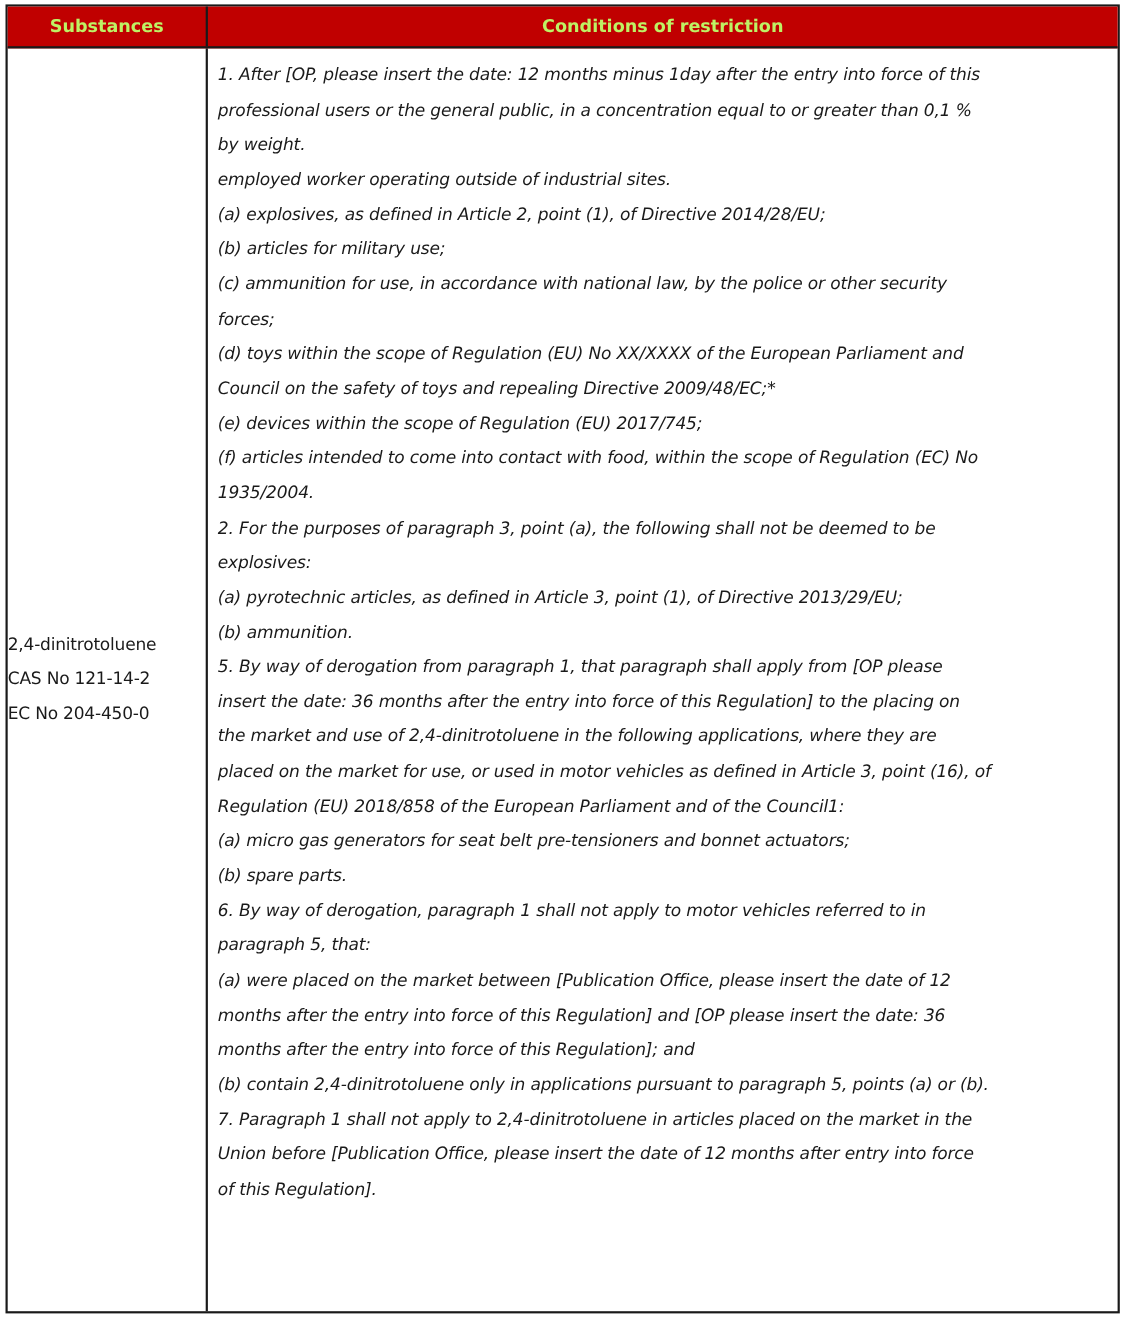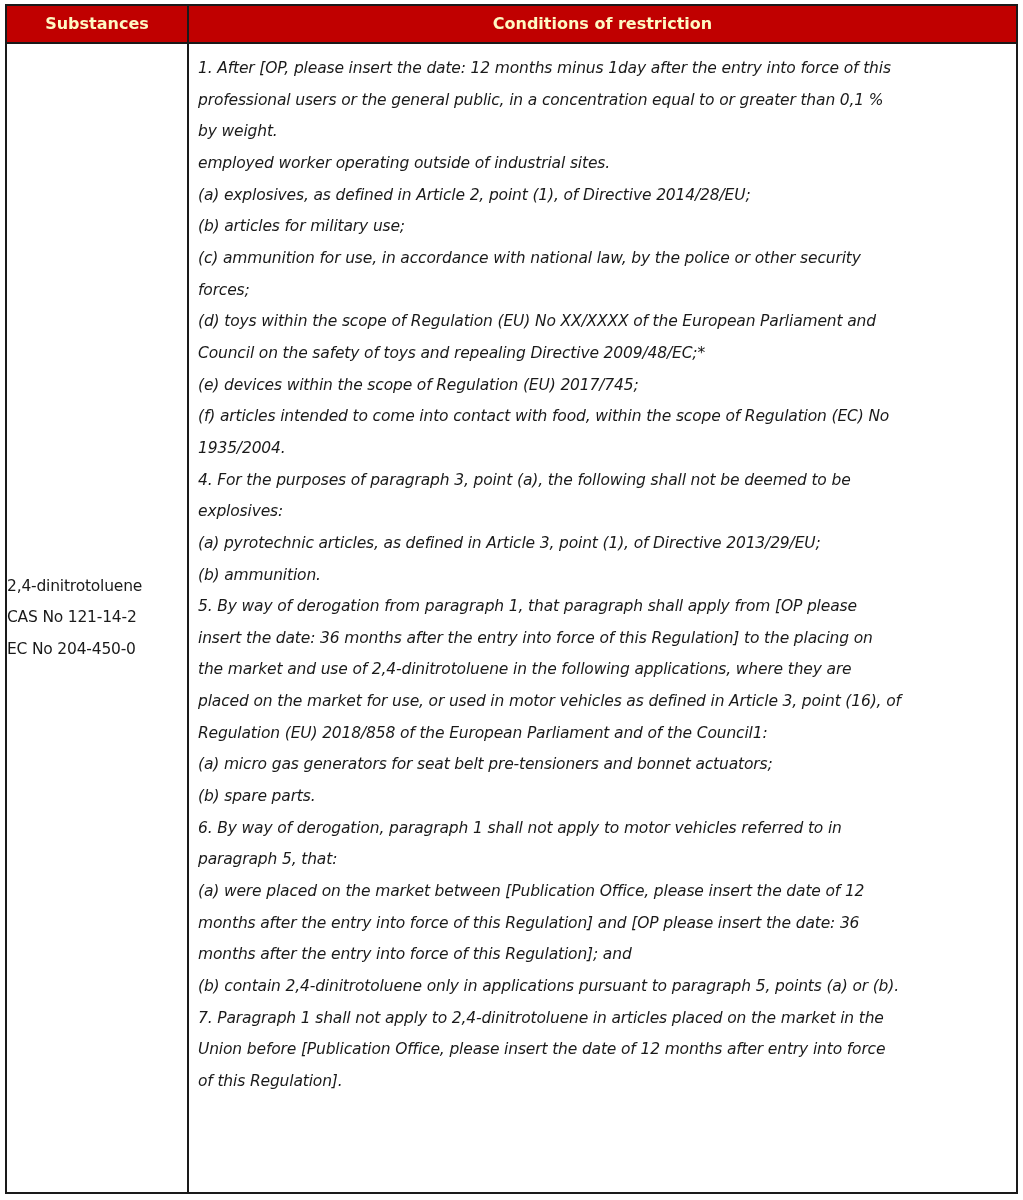--- a/index.html
+++ b/index.html
@@ -3,21 +3,21 @@
 <meta charset="utf-8">
 <style>
   html, body { margin: 0; padding: 0; background: #ffffff; }
   body { width: 1023px; height: 1200px; position: relative; overflow: hidden;
          font-family: "DejaVu Sans", sans-serif; color: #1a1a1a; }
   .tbl { position: absolute; left: 5px; top: 4px; width: 1013px; height: 1190px;
          border: 2px solid #1a1a1a; box-sizing: border-box; }
   .hdr { position: absolute; left: 0; top: 0; right: 0; height: 38px;
          background: #c00000; border-bottom: 2px solid #1a1a1a; box-sizing: border-box; }
   .hdr-cell { position: absolute; top: 0; height: 36px; line-height: 36px;
-              color: #fef9c3; font-weight: bold; font-size: 16px; text-align: center; }
+              color: #bef264; font-weight: bold; font-size: 16px; text-align: center; }
   .hdr-left { left: 0; width: 182px; border-right: 2px solid #1a1a1a; box-sizing: border-box; height: 36px; }
   .hdr-right { left: 182px; right: 0; }
   .col-left { position: absolute; left: 0; top: 38px; width: 182px; bottom: 0;
               border-right: 2px solid #1a1a1a; box-sizing: border-box;
               display: flex; flex-direction: column; justify-content: center; align-items: flex-start; }
   .sub-line { font-size: 15.5px; line-height: 31.5px; text-align: center; white-space: nowrap; letter-spacing: -0.2px; }
   .col-right { position: absolute; left: 182px; right: 0; top: 38px; bottom: 0;
                padding: 9px 6px 0 9px; box-sizing: border-box; font-style: italic; }
   .line { font-size: 15.5px; line-height: 31.65px; white-space: nowrap; letter-spacing: -0.15px; }
 </style>
@@ -41,21 +41,21 @@
       <div class="line">employed worker operating outside of industrial sites.</div>
       <div class="line">(a) explosives, as defined in Article 2, point (1), of Directive 2014/28/EU;</div>
       <div class="line">(b) articles for military use;</div>
       <div class="line">(c) ammunition for use, in accordance with national law, by the police or other security</div>
       <div class="line">forces;</div>
       <div class="line">(d) toys within the scope of Regulation (EU) No XX/XXXX of the European Parliament and</div>
       <div class="line">Council on the safety of toys and repealing Directive 2009/48/EC;*</div>
       <div class="line">(e) devices within the scope of Regulation (EU) 2017/745;</div>
       <div class="line">(f) articles intended to come into contact with food, within the scope of Regulation (EC) No</div>
       <div class="line">1935/2004.</div>
-      <div class="line">4. For the purposes of paragraph 3, point (a), the following shall not be deemed to be</div>
+      <div class="line">2. For the purposes of paragraph 3, point (a), the following shall not be deemed to be</div>
       <div class="line">explosives:</div>
       <div class="line">(a) pyrotechnic articles, as defined in Article 3, point (1), of Directive 2013/29/EU;</div>
       <div class="line">(b) ammunition.</div>
       <div class="line">5. By way of derogation from paragraph 1, that paragraph shall apply from [OP please</div>
       <div class="line">insert the date: 36 months after the entry into force of this Regulation] to the placing on</div>
       <div class="line">the market and use of 2,4-dinitrotoluene in the following applications, where they are</div>
       <div class="line">placed on the market for use, or used in motor vehicles as defined in Article 3, point (16), of</div>
       <div class="line">Regulation (EU) 2018/858 of the European Parliament and of the Council1:</div>
       <div class="line">(a) micro gas generators for seat belt pre-tensioners and bonnet actuators;</div>
       <div class="line">(b) spare parts.</div>

